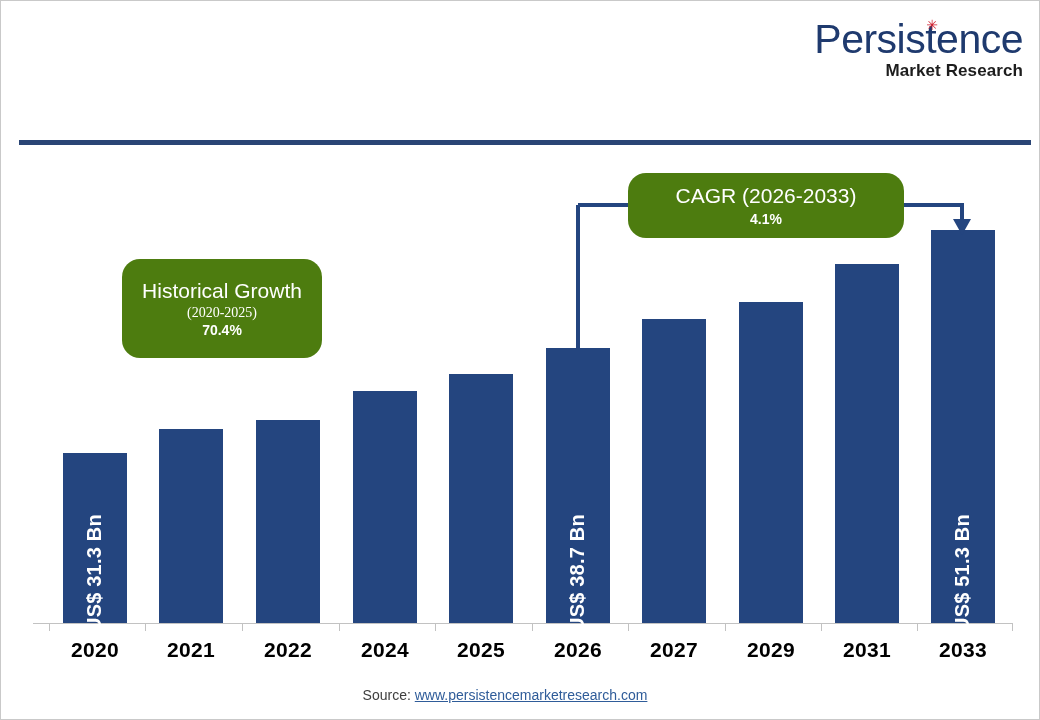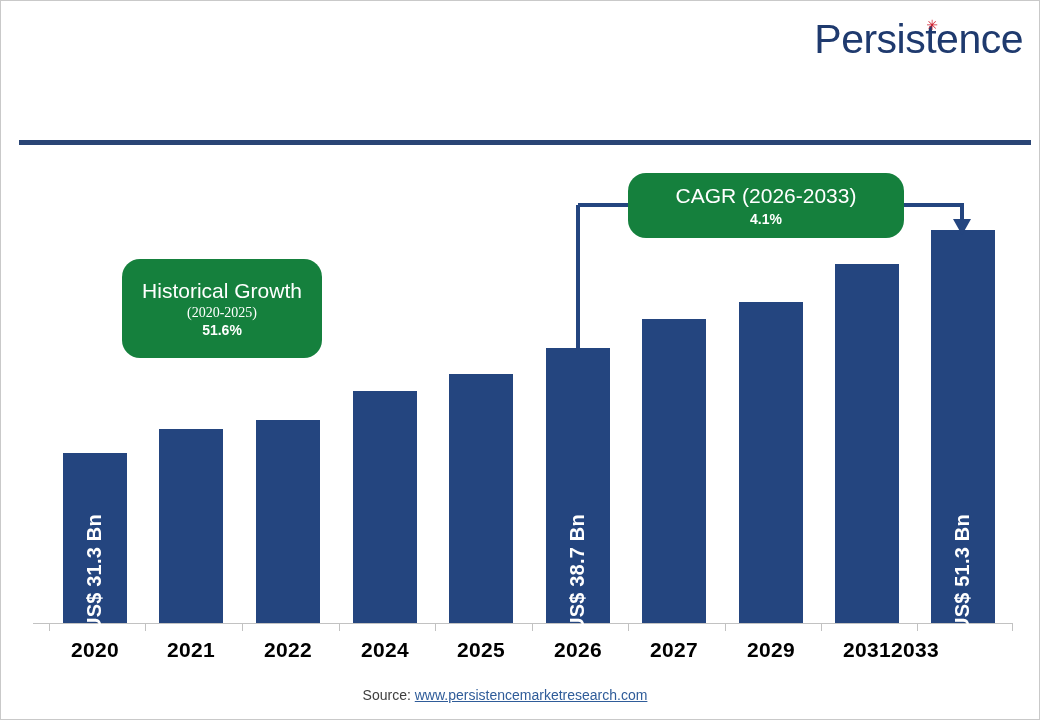--- a/index.html
+++ b/index.html
@@ -121,21 +121,21 @@
     text-align: center;
     font-size: 21px;
     font-weight: 700;
     color: #000000;
     letter-spacing: 0.3px;
   }
 
   
   .callout {
     position: absolute;
-    background: #15803d;
+    background: #4d7c0f;
     border-radius: 18px;
     color: #ffffff;
     text-align: center;
     box-sizing: border-box;
     display: flex;
     flex-direction: column;
     justify-content: center;
     align-items: center;
   }
   .callout .line1 {
@@ -188,20 +188,21 @@
 </head>
 <body>
 
 <div id="page">
 
   <div id="brand">
     <div class="brand-main">
       <span>Persistence</span>
       <span class="brand-dot">✳</span>
     </div>
+    <div class="brand-sub">Market Research</div>
   </div>
 
   <div id="title-rule"></div>
 
   <div id="plot">
     <div class="axis-line"></div>
   <div class="bar" style="left: 62px; top: 452px; width: 64px; height: 170px; background: rgb(36, 69, 127);"></div>
       <div class="bar-label" style="left: 105px; top: 608px;">US$ 31.3 Bn</div>
       <div class="tick" style="left: 48px;"></div>
       <div class="x-label" style="left: 34px;">2020</div>
@@ -226,37 +227,37 @@
       <div class="x-label" style="left: 613px;">2027</div>
       <div class="bar" style="left: 738px; top: 301px; width: 64px; height: 321px; background: rgb(36, 69, 127);"></div>
       <div class="tick" style="left: 724px;"></div>
       <div class="x-label" style="left: 710px;">2029</div>
       <div class="bar" style="left: 834px; top: 263px; width: 64px; height: 359px; background: rgb(36, 69, 127);"></div>
       <div class="tick" style="left: 820px;"></div>
       <div class="x-label" style="left: 806px;">2031</div>
       <div class="bar" style="left: 930px; top: 229px; width: 64px; height: 393px; background: rgb(36, 69, 127);"></div>
       <div class="bar-label" style="left: 973px; top: 608px;">US$ 51.3 Bn</div>
       <div class="tick" style="left: 916px;"></div>
-      <div class="x-label" style="left: 854px;">2033</div>
+      <div class="x-label" style="left: 902px;">2033</div>
       <div class="tick" style="left: 1011px;"></div>
     </div>
 
   <svg id="connector" viewBox="0 0 1040 720">
 
     <path d="M 577 204 L 577 348" stroke="#24457f" stroke-width="4" fill="none"></path>
     <path d="M 577 204 L 640 204" stroke="#24457f" stroke-width="4" fill="none"></path>
 
     <path d="M 900 204 L 961 204 L 961 222" stroke="#24457f" stroke-width="4" fill="none"></path>
     <polygon points="952,218 970,218 961,234" fill="#24457f"></polygon>
   </svg>
 
   <div class="callout" id="callout-hist">
     <div class="line1">Historical Growth</div>
     <div class="line2">(2020-2025)</div>
-    <div class="pct">51.6%</div>
+    <div class="pct">70.4%</div>
   </div>
 
   <div class="callout" id="callout-cagr">
     <div class="line1">CAGR (2026-2033)</div>
     <div class="pct">4.1%</div>
   </div>
 
   <div id="source">
     <span>Source: </span><a href="#">www.persistencemarketresearch.com</a>
   </div>

